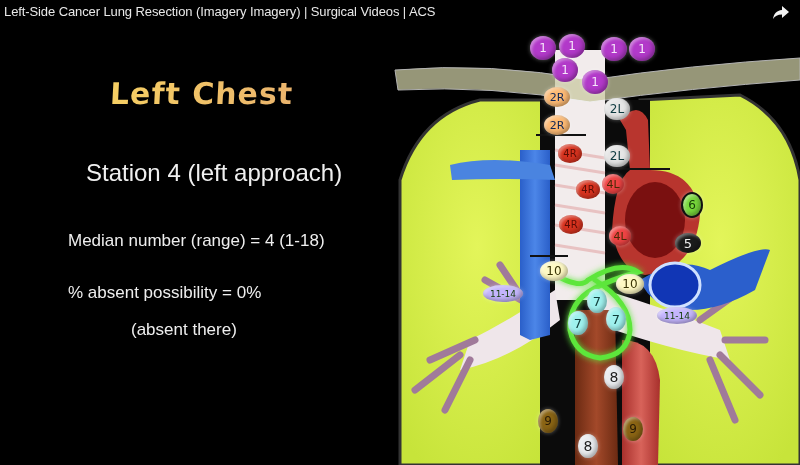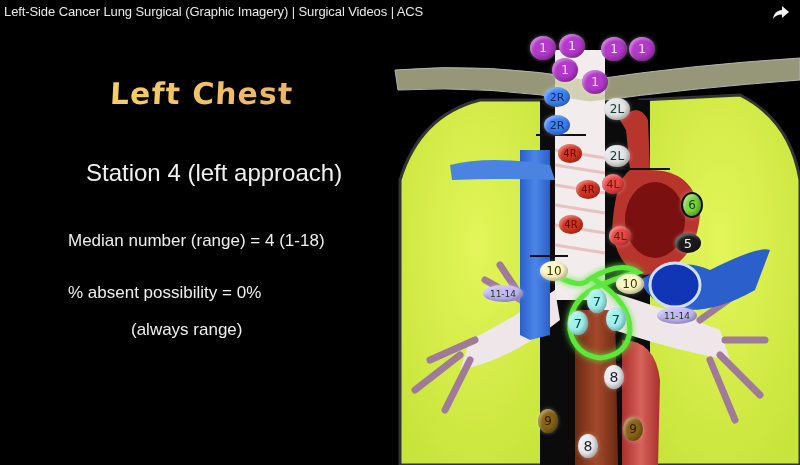--- a/index.html
+++ b/index.html
@@ -51,49 +51,49 @@
   .diagram svg { width: 410px; height: 425px; display: block; }
 
   .node {
     position: absolute; border-radius: 50%;
     display: flex; align-items: center; justify-content: center;
     font-size: 11px; color: #222; font-family: "DejaVu Sans", sans-serif;
     box-shadow: 0 0 4px rgba(255,255,255,0.35), inset -2px -2px 4px rgba(0,0,0,0.3), inset 2px 2px 3px rgba(255,255,255,0.4);
     cursor: pointer;
   }
   .n-purple { background: #b239c9; color: #f6e6fb; width: 26px; height: 24px; font-size: 12px; }
-  .n-blue { background: #3b82f6; color: #0d2456; width: 26px; height: 20px; }
+  .n-blue { background: #fdba74; color: #0d2456; width: 26px; height: 20px; }
   .n-cyan { background: #e5e5e5; color: #0d3a40; width: 26px; height: 22px; font-size: 12px; }
   .n-red { background: #d8331f; color: #5a0d05; width: 24px; height: 19px; font-size: 10px; }
   .n-orange { background: #ef4444; color: #4a2a05; width: 22px; height: 20px; font-size: 11px; }
   .n-green { background: #78d83c; color: #174008; width: 18px; height: 22px; font-size: 12px; border: 2px solid #111; }
   .n-black { background: #1b1b1b; color: #eee; width: 26px; height: 20px; font-size: 13px; }
   .n-yellow { background: #fef9c3; color: #3a3405; width: 28px; height: 20px; font-size: 12px; }
   .n-lime { background: #c4b5fd; color: #123c08; width: 40px; height: 17px; font-size: 9px; }
   .n-aqua { background: #9ff1ee; color: #0f3b38; width: 20px; height: 24px; font-size: 13px; }
   .n-white { background: #e9ecef; color: #1e1e1e; width: 20px; height: 24px; font-size: 14px; }
   .n-brown { background: #8a6414; color: #2a1c05; width: 20px; height: 24px; font-size: 12px; }
 </style>
 </head>
 <body>
 
 <div class="title-bar">
-  <div class="video-title">Left-Side Cancer Lung Surgical (Graphic Imagery) | Surgical Videos | ACS</div>
+  <div class="video-title">Left-Side Cancer Lung Resection (Imagery Imagery) | Surgical Videos | ACS</div>
   <div class="share-btn">
     <svg viewBox="0 0 18 16">
       <path d="M10 1 L17 7 L10 13 L10 9.5 C5.5 9.5 3 11 1 14 C1.8 9 4.5 5.5 10 5 Z" fill="#f2f2f2"></path>
     </svg>
   </div>
 </div>
 
 <div class="slide-heading">Left Chest</div>
 <div class="slide-subtitle">Station 4 (left approach)</div>
 <div class="stat-line stat-1">Median number (range) = 4 (1-18)</div>
 <div class="stat-line stat-2">% absent possibility = 0%</div>
-<div class="stat-line stat-3">(always range)</div>
+<div class="stat-line stat-3">(absent there)</div>
 
 <div class="diagram">
   <svg viewBox="0 0 410 425">
     <defs>
       <radialGradient id="lungGrad" cx="0.5" cy="0.4" r="0.7">
         <stop offset="0" stop-color="#e3f55a"></stop>
         <stop offset="1" stop-color="#c7e43a"></stop>
       </radialGradient>
       <linearGradient id="veinGrad" x1="0" x2="1">
         <stop offset="0" stop-color="#2a5fc9"></stop>

